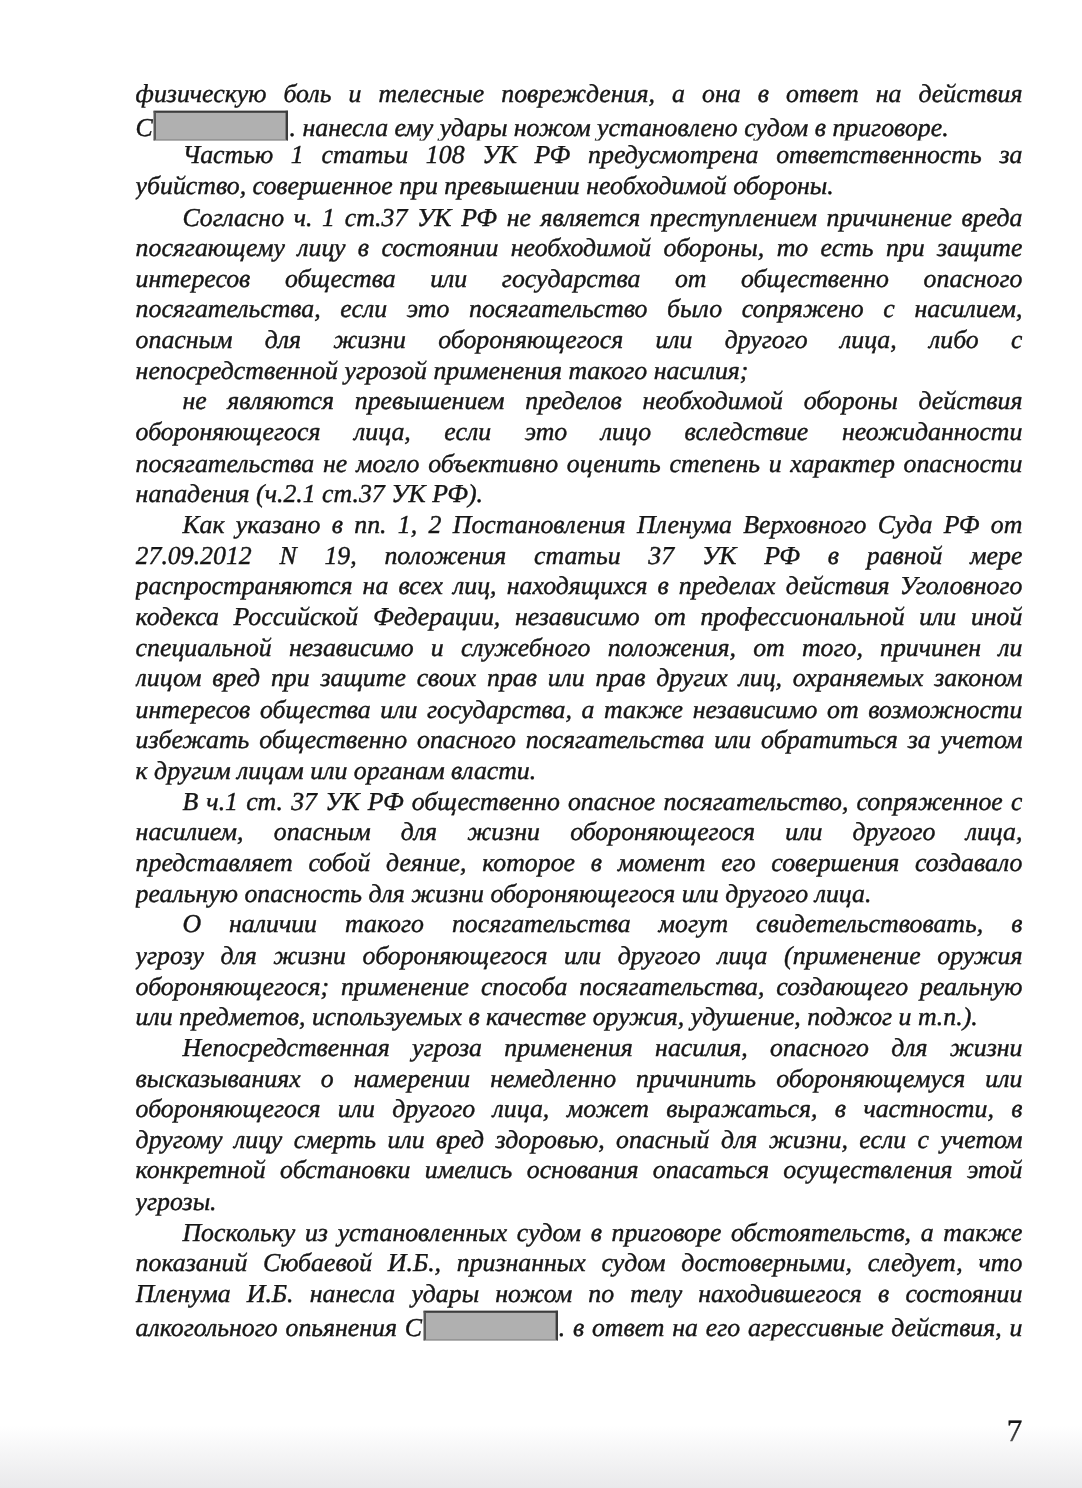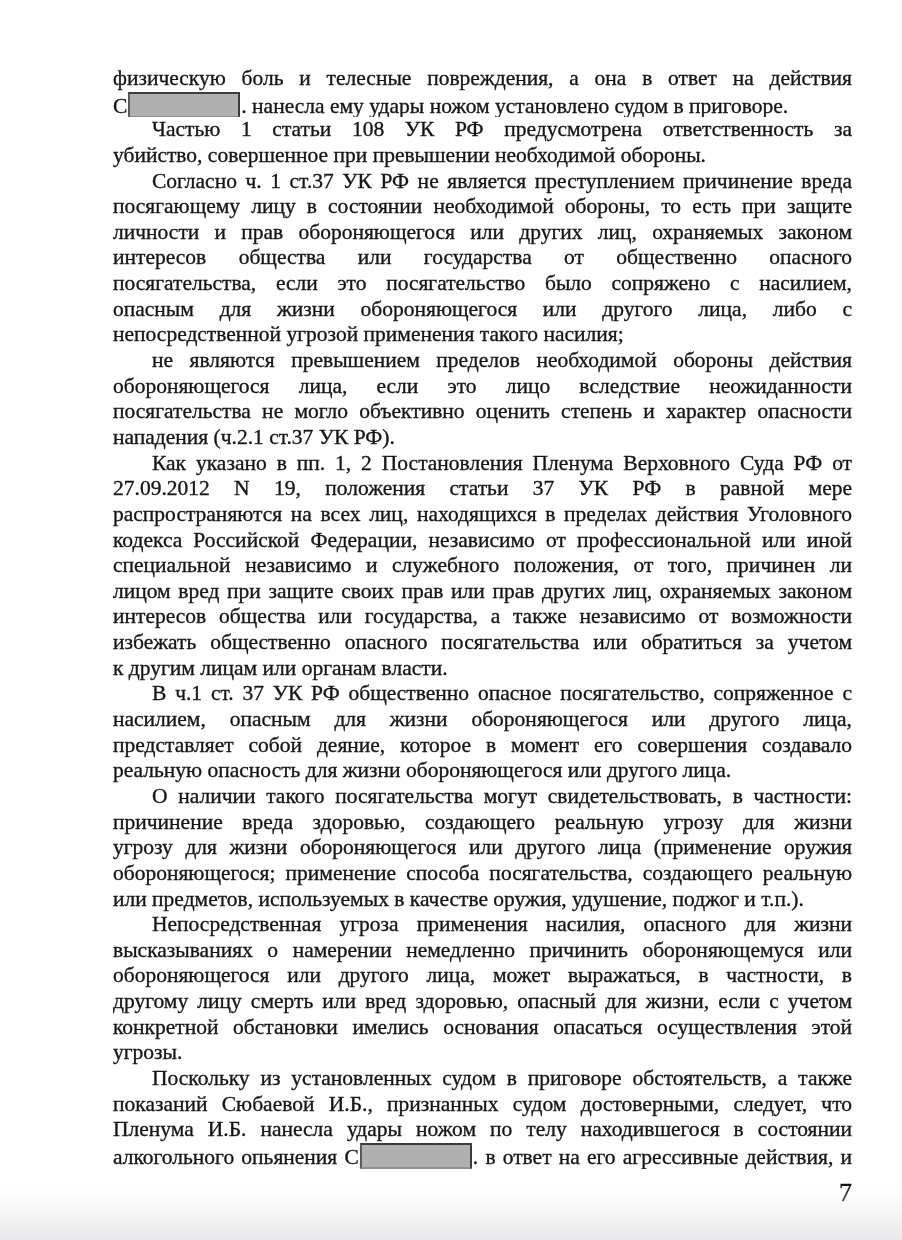--- a/index.html
+++ b/index.html
@@ -31,20 +31,21 @@
     line-height:25.65px;
     -webkit-text-stroke:0.35px var(--ink);
   }
   .paragraph{margin:0;}
   .line{
     height:25.65px;
     overflow:hidden;
     text-align:justify;
     text-align-last:left;
     white-space:nowrap;
+    font-style:italic;
   }
   .line.j{
     white-space:normal;
     text-align-last:justify;
   }
   .line.indent{text-indent:39px;}
   .redaction{
     display:inline-block;
     width:108px;height:22px;
     background:var(--redact-fill);
@@ -79,21 +80,20 @@
         <div class="line j">физическую боль и телесные повреждения, а она в ответ на действия</div>
         <div class="line">С<span class="redaction"></span>. нанесла ему удары ножом установлено судом в приговоре.</div>
       </div>
       <div class="paragraph">
         <div class="line j indent">Частью 1 статьи 108 УК РФ предусмотрена ответственность за</div>
         <div class="line">убийство, совершенное при превышении необходимой обороны.</div>
       </div>
       <div class="paragraph">
         <div class="line j indent">Согласно ч. 1 ст.37 УК РФ не является преступлением причинение вреда</div>
         <div class="line j">посягающему лицу в состоянии необходимой обороны, то есть при защите</div>
-        <div class="line j">личности и прав обороняющегося или других лиц, охраняемых законом</div>
         <div class="line j">интересов общества или государства от общественно опасного</div>
         <div class="line j">посягательства, если это посягательство было сопряжено с насилием,</div>
         <div class="line j">опасным для жизни обороняющегося или другого лица, либо с</div>
         <div class="line">непосредственной угрозой применения такого насилия;</div>
       </div>
       <div class="paragraph">
         <div class="line j indent">не являются превышением пределов необходимой обороны действия</div>
         <div class="line j">обороняющегося лица, если это лицо вследствие неожиданности</div>
         <div class="line j">посягательства не могло объективно оценить степень и характер опасности</div>
         <div class="line">нападения (ч.2.1 ст.37 УК РФ).</div>
@@ -110,21 +110,20 @@
         <div class="line">к другим лицам или органам власти.</div>
       </div>
       <div class="paragraph">
         <div class="line j indent">В ч.1 ст. 37 УК РФ общественно опасное посягательство, сопряженное с</div>
         <div class="line j">насилием, опасным для жизни обороняющегося или другого лица,</div>
         <div class="line j">представляет собой деяние, которое в момент его совершения создавало</div>
         <div class="line">реальную опасность для жизни обороняющегося или другого лица.</div>
       </div>
       <div class="paragraph">
         <div class="line j indent">О наличии такого посягательства могут свидетельствовать, в частности:</div>
-        <div class="line j">причинение вреда здоровью, создающего реальную угрозу для жизни</div>
         <div class="line j">угрозу для жизни обороняющегося или другого лица (применение оружия</div>
         <div class="line j">обороняющегося; применение способа посягательства, создающего реальную</div>
         <div class="line">или предметов, используемых в качестве оружия, удушение, поджог и т.п.).</div>
       </div>
       <div class="paragraph">
         <div class="line j indent">Непосредственная угроза применения насилия, опасного для жизни</div>
         <div class="line j">высказываниях о намерении немедленно причинить обороняющемуся или</div>
         <div class="line j">обороняющегося или другого лица, может выражаться, в частности, в</div>
         <div class="line j">другому лицу смерть или вред здоровью, опасный для жизни, если с учетом</div>
         <div class="line j">конкретной обстановки имелись основания опасаться осуществления этой</div>

